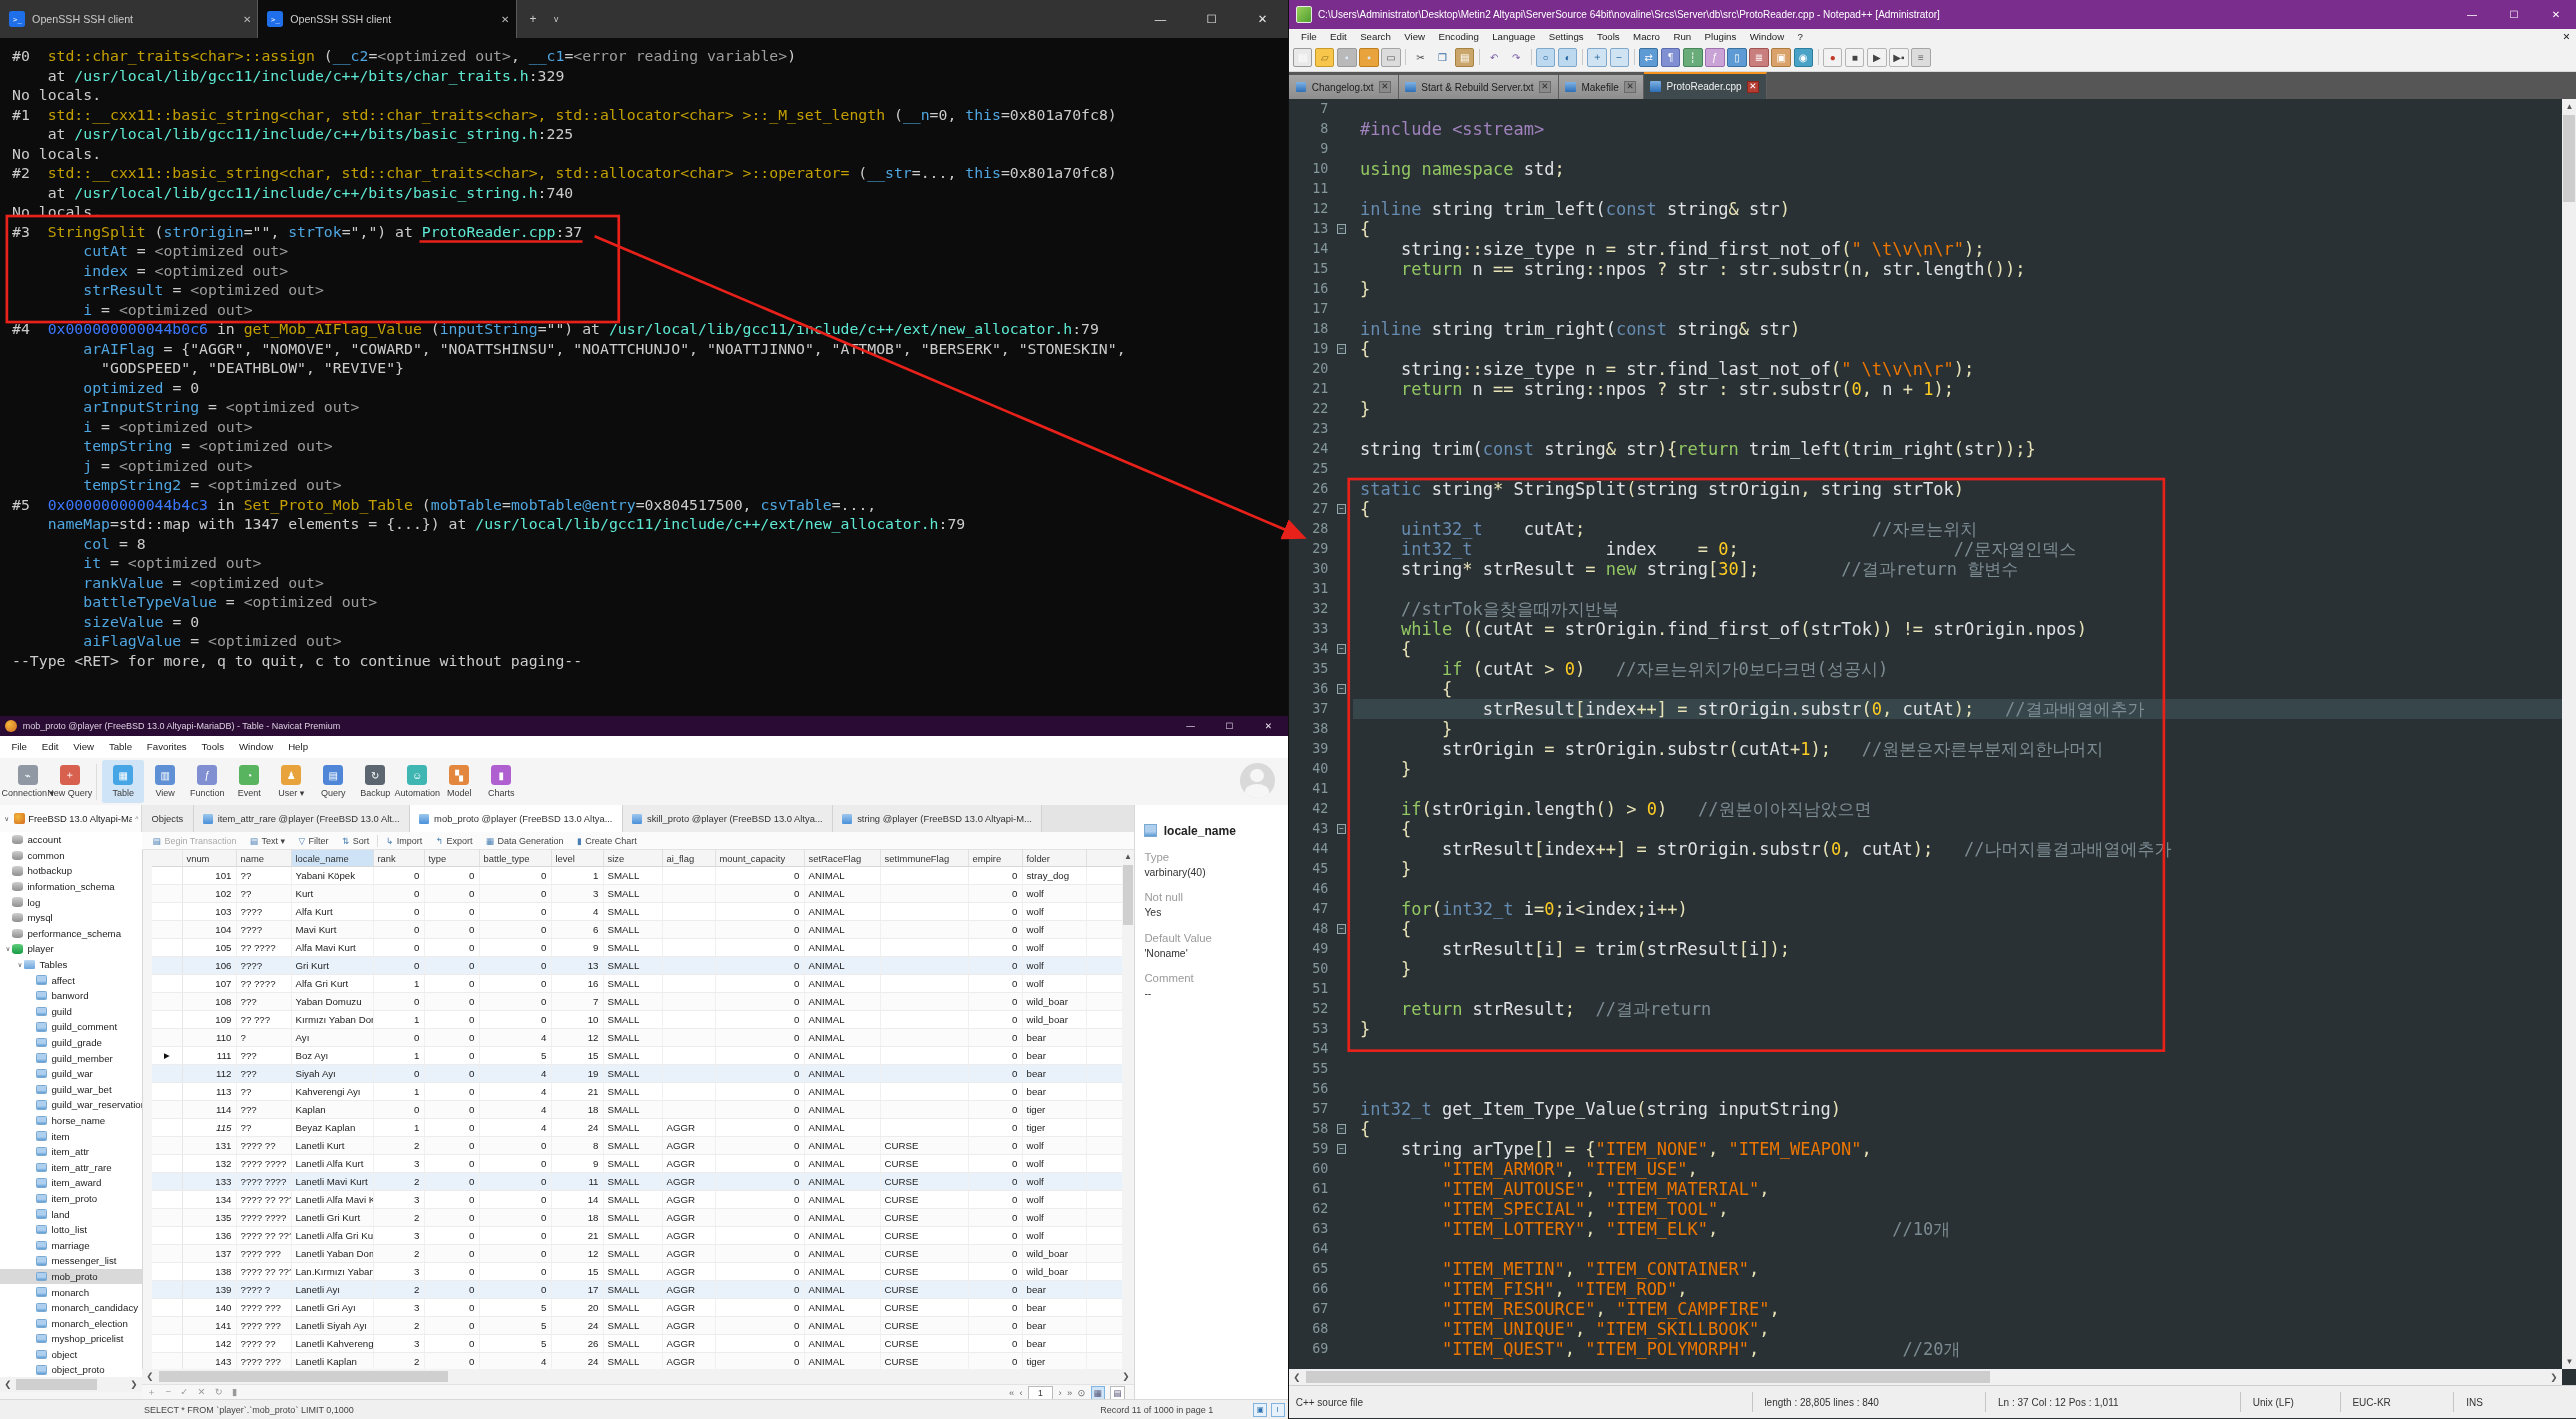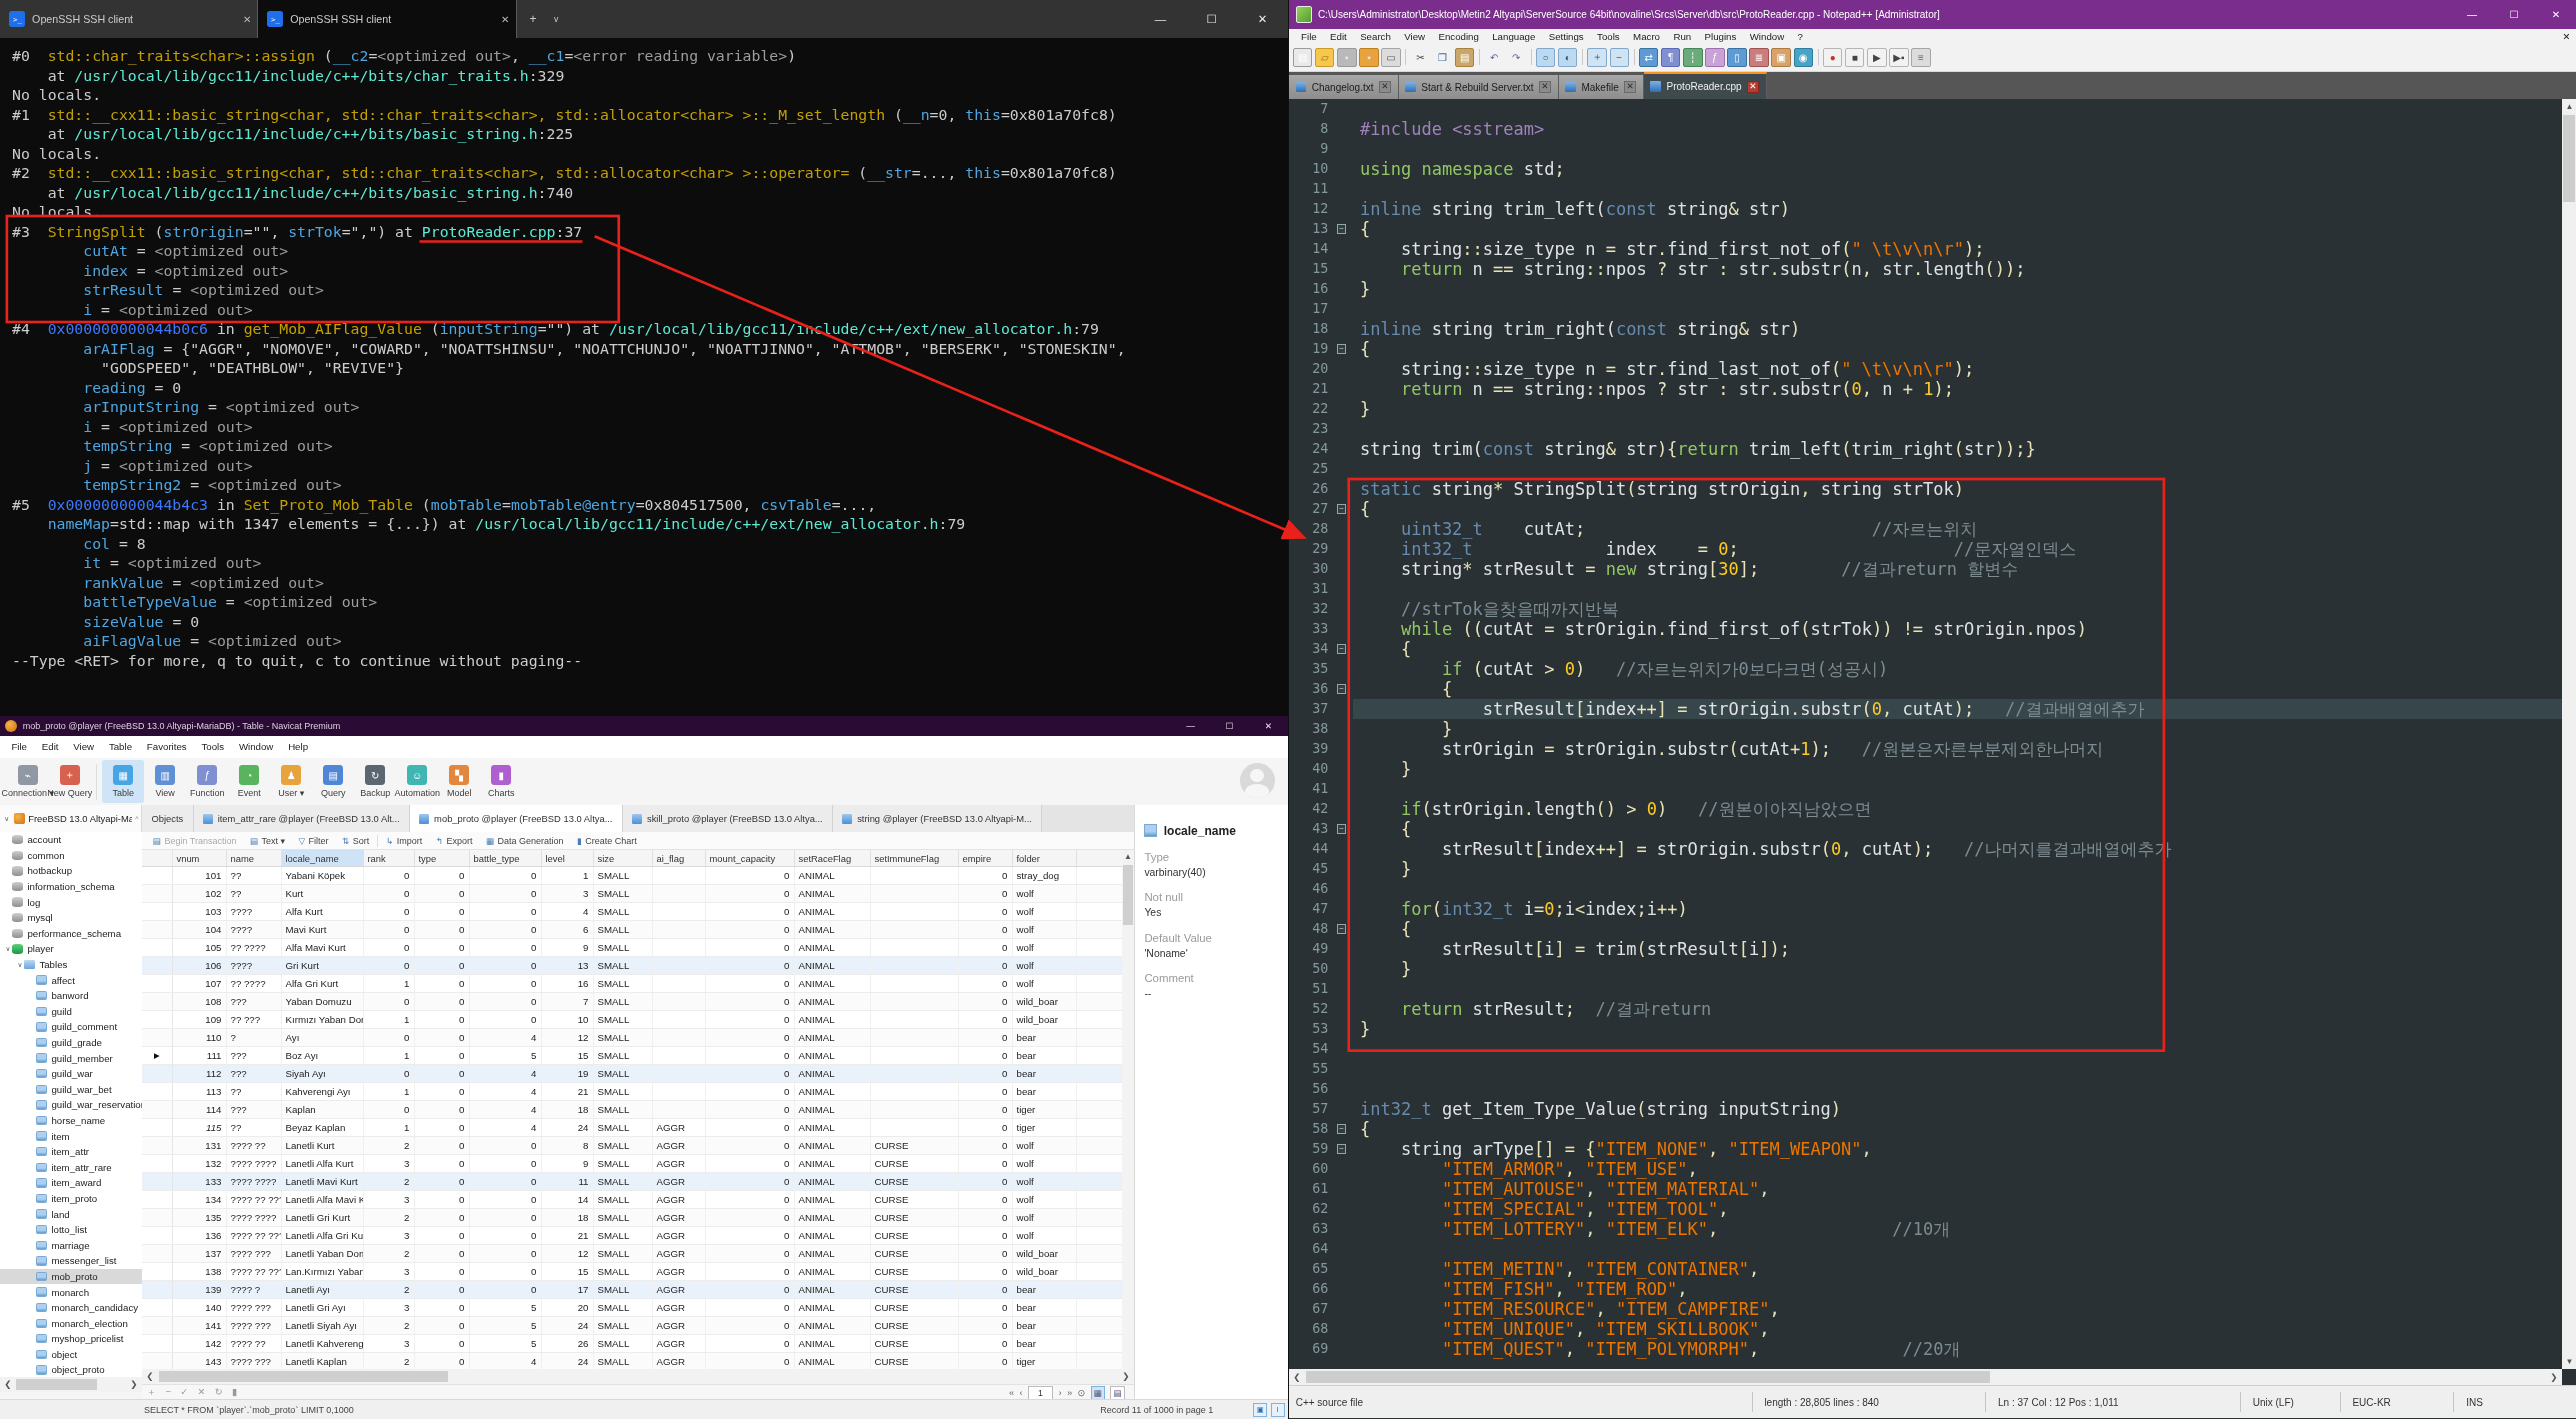--- a/index.html
+++ b/index.html
@@ -94,21 +94,21 @@
   .ico-fold{background:linear-gradient(#bcd8f2,#6aa5dc);}
   .ico-tbl{background:linear-gradient(#aecfee 60%,#5d9bd3);border:0.7px solid #7aa9d2;box-sizing:border-box;}
   #nv-tree-hscroll{left:0;top:661px;width:142px;height:14.8px;background:#f2f2f2;border-right:0.7px solid #d8d8d8;}
   #nv-tree-hthumb{position:absolute;left:16px;top:2px;width:81px;height:10.7px;background:#cfcfcf;}
   
   #tbl-toolbar{left:142px;top:116px;width:992px;height:18px;background:#fbfbfb;border-bottom:0.7px solid #e3e3e3;display:flex;align-items:center;gap:2.7px;padding-left:5.4px;box-sizing:border-box;font-size:9px;color:#444;}
   .tt-item{display:flex;align-items:center;gap:3.4px;padding:0 5.4px;white-space:nowrap;}
   .tt-item .g{font-size:8.7px;color:#4a7fb5;}
   .tt-item.disabled{color:#aaa;}
   .tt-sep{width:0.7px;height:12px;background:#ddd;}
-  #grid{left:142px;top:134px;width:980px;height:548px;background:#0369a1;overflow:hidden;text-align:right;}
+  #grid{left:152px;top:134px;width:980px;height:548px;background:#0369a1;overflow:hidden;text-align:right;}
   .gh-row{display:flex;height:16px;background:#f5f5f5;border-bottom:0.7px solid #d8d8d8;}
   .gh-cell{font-size:9.4px;color:#333;border-right:0.7px solid #e0e0e0;padding:0 4px;box-sizing:border-box;display:flex;align-items:center;overflow:hidden;white-space:nowrap;}
   .gh-cell.selcol{background:#cfe3f7;}
   .g-row{display:flex;height:17px;border-bottom:0.7px solid #ececec;background:#fff;}
   .g-row.alt{background:#fbfbfb;}
   .g-row.tint{background:#e9f2fb;}
   .g-cell{font-size:9.7px;color:#222;border-right:0.7px solid #f0f0f0;padding:0 4px;box-sizing:border-box;display:flex;align-items:center;overflow:hidden;white-space:nowrap;}
   .g-cell.r{justify-content:flex-end;}
   .g-sel{width:29.5px;flex:none;display:flex;align-items:center;justify-content:center;color:#111;font-size:7.4px;border-right:0.7px solid #e6e6e6;}
   #grid-vscroll{left:1122px;top:134px;width:12px;height:548px;background:#f3f3f3;}
@@ -172,21 +172,21 @@
         <div class="tl"><span class="tw">    at </span><span class="tg">/usr/local/lib/gcc11/include/c++/bits/basic_string.h</span><span class="tw">:740</span></div>
         <div class="tl"><span class="tw">No locals.</span></div>
         <div class="tl"><span class="tw">#3  </span><span class="ty">StringSplit</span><span class="tw"> (</span><span class="tv">strOrigin</span><span class="tw">="", </span><span class="tv">strTok</span><span class="tw">=",") at </span><span class="tg">ProtoReader.cpp</span><span class="tw">:37</span></div>
         <div class="tl"><span class="tw">        </span><span class="tv">cutAt</span><span class="tw"> = </span><span class="to">&lt;optimized out&gt;</span></div>
         <div class="tl"><span class="tw">        </span><span class="tv">index</span><span class="tw"> = </span><span class="to">&lt;optimized out&gt;</span></div>
         <div class="tl"><span class="tw">        </span><span class="tv">strResult</span><span class="tw"> = </span><span class="to">&lt;optimized out&gt;</span></div>
         <div class="tl"><span class="tw">        </span><span class="tv">i</span><span class="tw"> = </span><span class="to">&lt;optimized out&gt;</span></div>
         <div class="tl"><span class="tw">#4  </span><span class="tb">0x000000000044b0c6</span><span class="tw"> in </span><span class="ty">get_Mob_AIFlag_Value</span><span class="tw"> (</span><span class="tv">inputString</span><span class="tw">="") at </span><span class="tg">/usr/local/lib/gcc11/include/c++/ext/new_allocator.h</span><span class="tw">:79</span></div>
         <div class="tl"><span class="tw">        </span><span class="tv">arAIFlag</span><span class="tw"> = {"AGGR", "NOMOVE", "COWARD", "NOATTSHINSU", "NOATTCHUNJO", "NOATTJINNO", "ATTMOB", "BERSERK", "STONESKIN",</span></div>
         <div class="tl"><span class="tw">          "GODSPEED", "DEATHBLOW", "REVIVE"}</span></div>
-        <div class="tl"><span class="tw">        </span><span class="tv">reading</span><span class="tw"> = 0</span></div>
+        <div class="tl"><span class="tw">        </span><span class="tv">optimized</span><span class="tw"> = 0</span></div>
         <div class="tl"><span class="tw">        </span><span class="tv">arInputString</span><span class="tw"> = </span><span class="to">&lt;optimized out&gt;</span></div>
         <div class="tl"><span class="tw">        </span><span class="tv">i</span><span class="tw"> = </span><span class="to">&lt;optimized out&gt;</span></div>
         <div class="tl"><span class="tw">        </span><span class="tv">tempString</span><span class="tw"> = </span><span class="to">&lt;optimized out&gt;</span></div>
         <div class="tl"><span class="tw">        </span><span class="tv">j</span><span class="tw"> = </span><span class="to">&lt;optimized out&gt;</span></div>
         <div class="tl"><span class="tw">        </span><span class="tv">tempString2</span><span class="tw"> = </span><span class="to">&lt;optimized out&gt;</span></div>
         <div class="tl"><span class="tw">#5  </span><span class="tb">0x000000000044b4c3</span><span class="tw"> in </span><span class="ty">Set_Proto_Mob_Table</span><span class="tw"> (</span><span class="tv">mobTable</span><span class="tw">=</span><span class="tv">mobTable@entry</span><span class="tw">=0x804517500, </span><span class="tv">csvTable</span><span class="tw">=...,</span></div>
         <div class="tl"><span class="tw">    </span><span class="tv">nameMap</span><span class="tw">=std::map with 1347 elements = {...}) at </span><span class="tg">/usr/local/lib/gcc11/include/c++/ext/new_allocator.h</span><span class="tw">:79</span></div>
         <div class="tl"><span class="tw">        </span><span class="tv">col</span><span class="tw"> = 8</span></div>
         <div class="tl"><span class="tw">        </span><span class="tv">it</span><span class="tw"> = </span><span class="to">&lt;optimized out&gt;</span></div>
         <div class="tl"><span class="tw">        </span><span class="tv">rankValue</span><span class="tw"> = </span><span class="to">&lt;optimized out&gt;</span></div>

